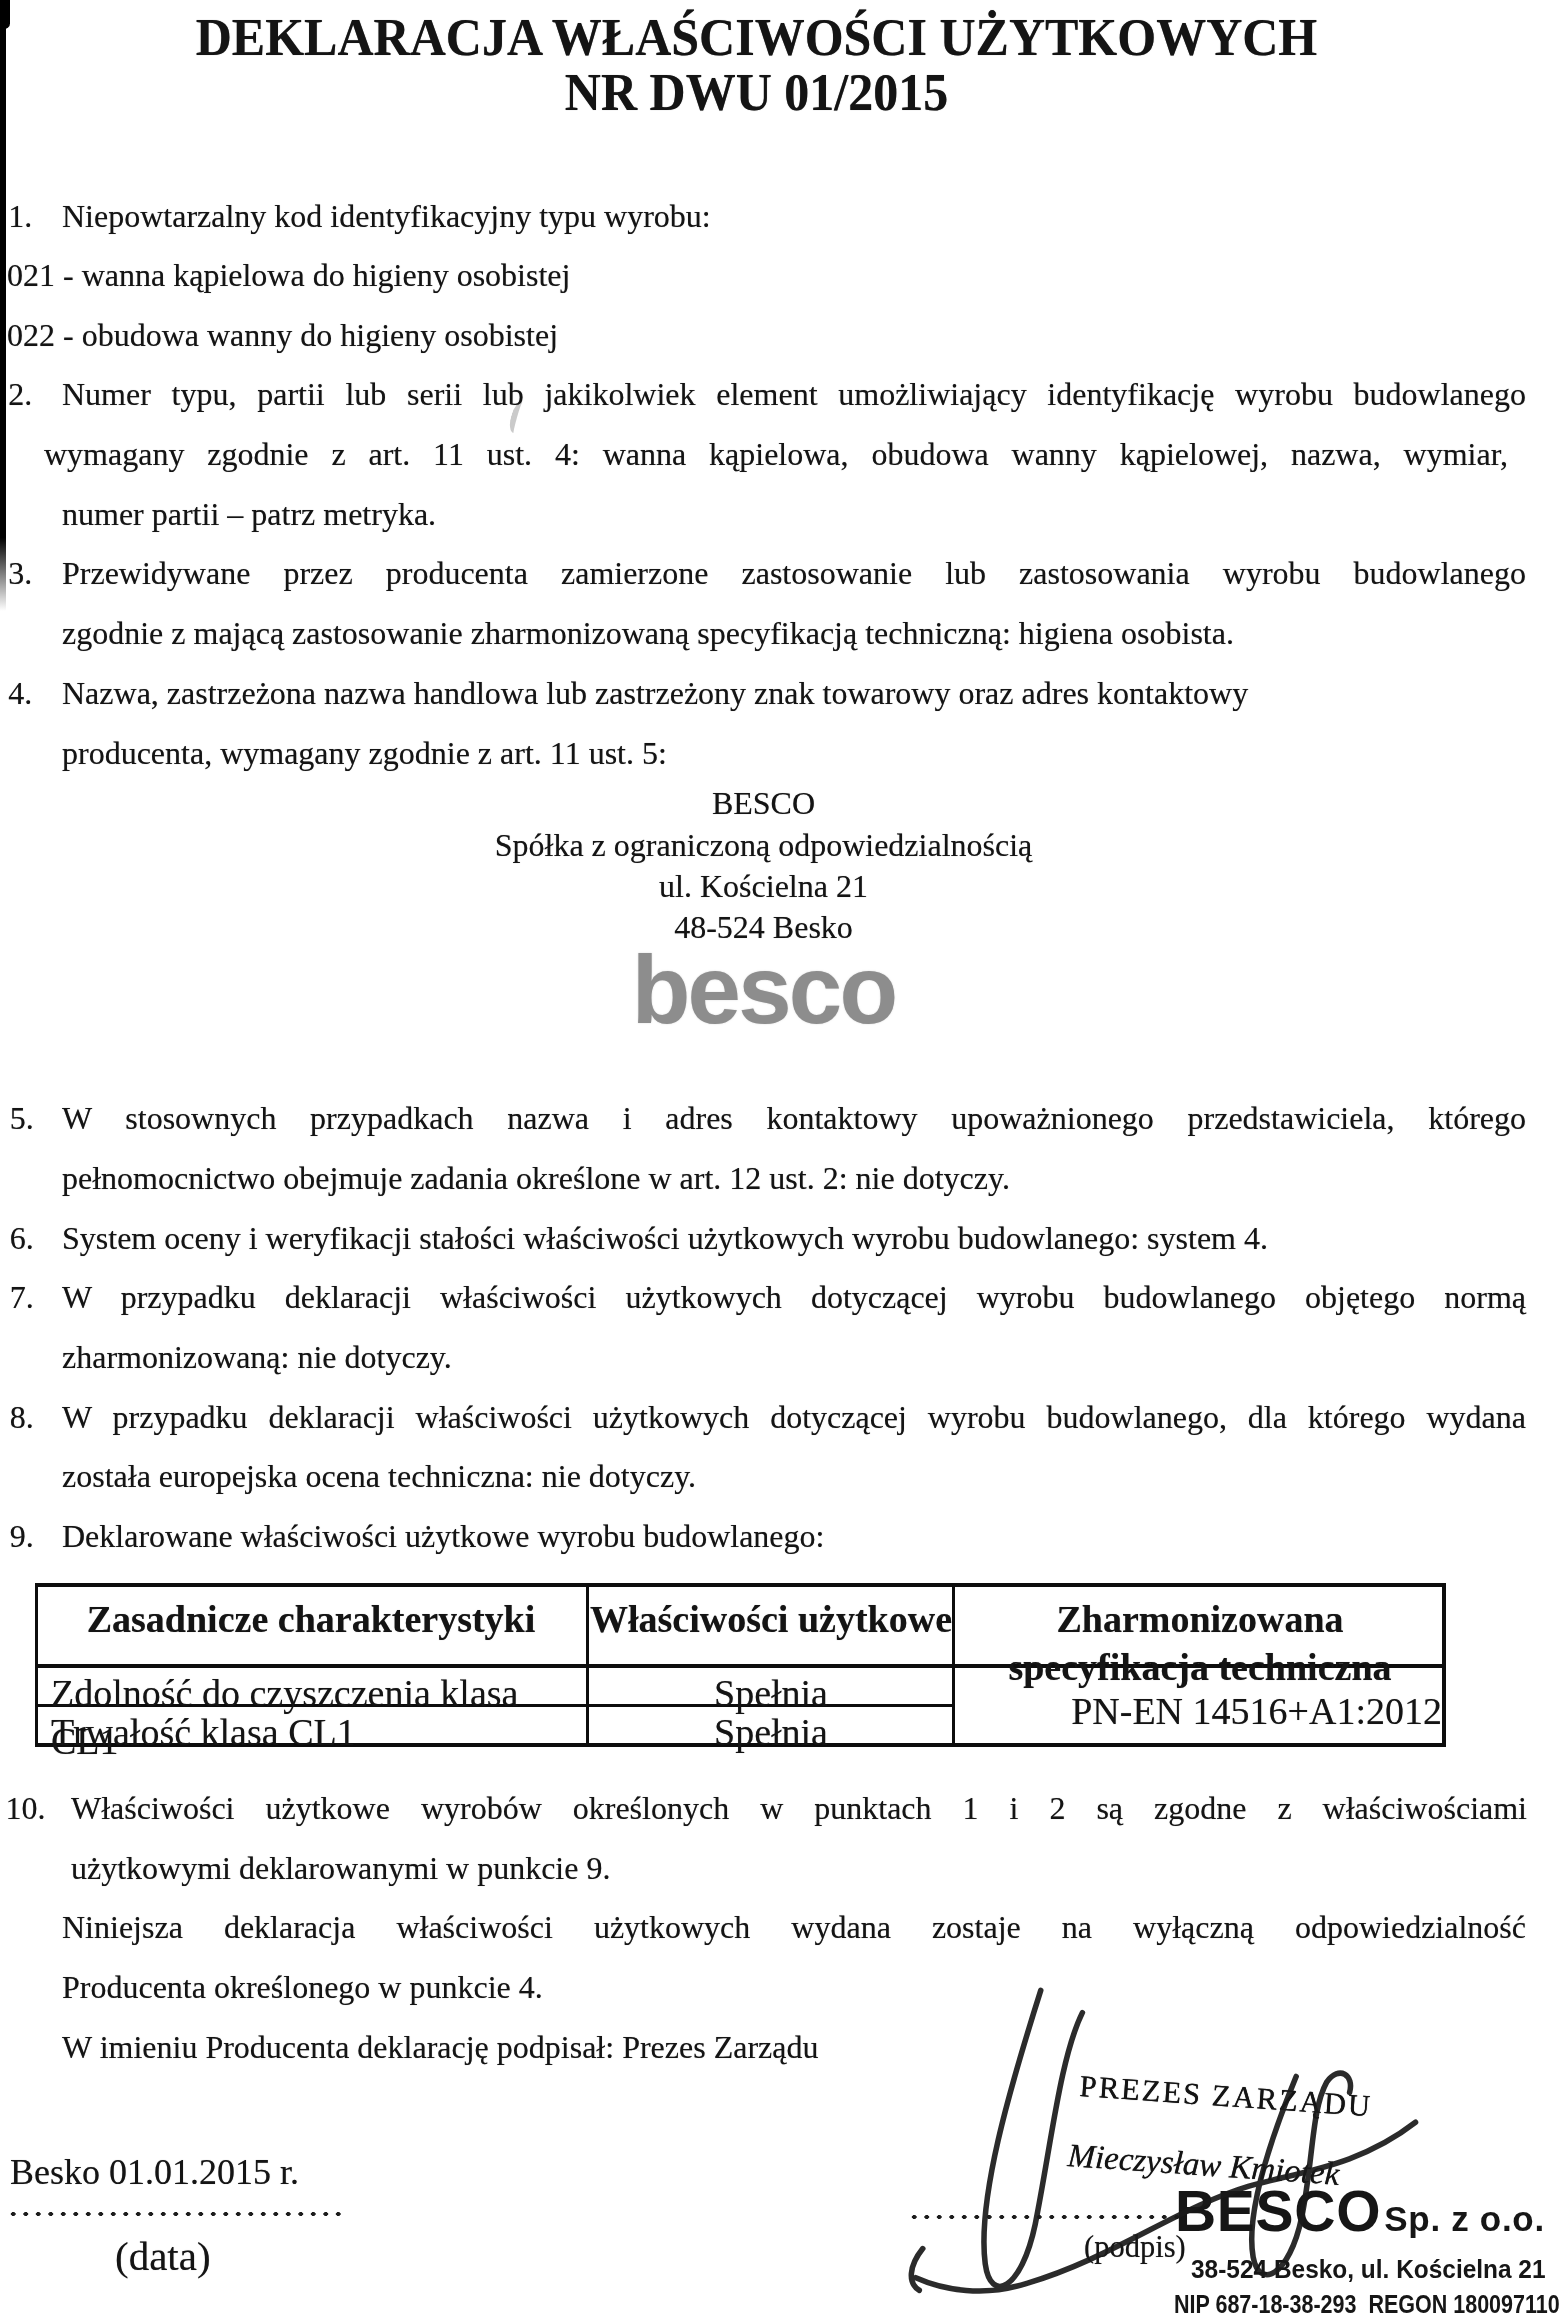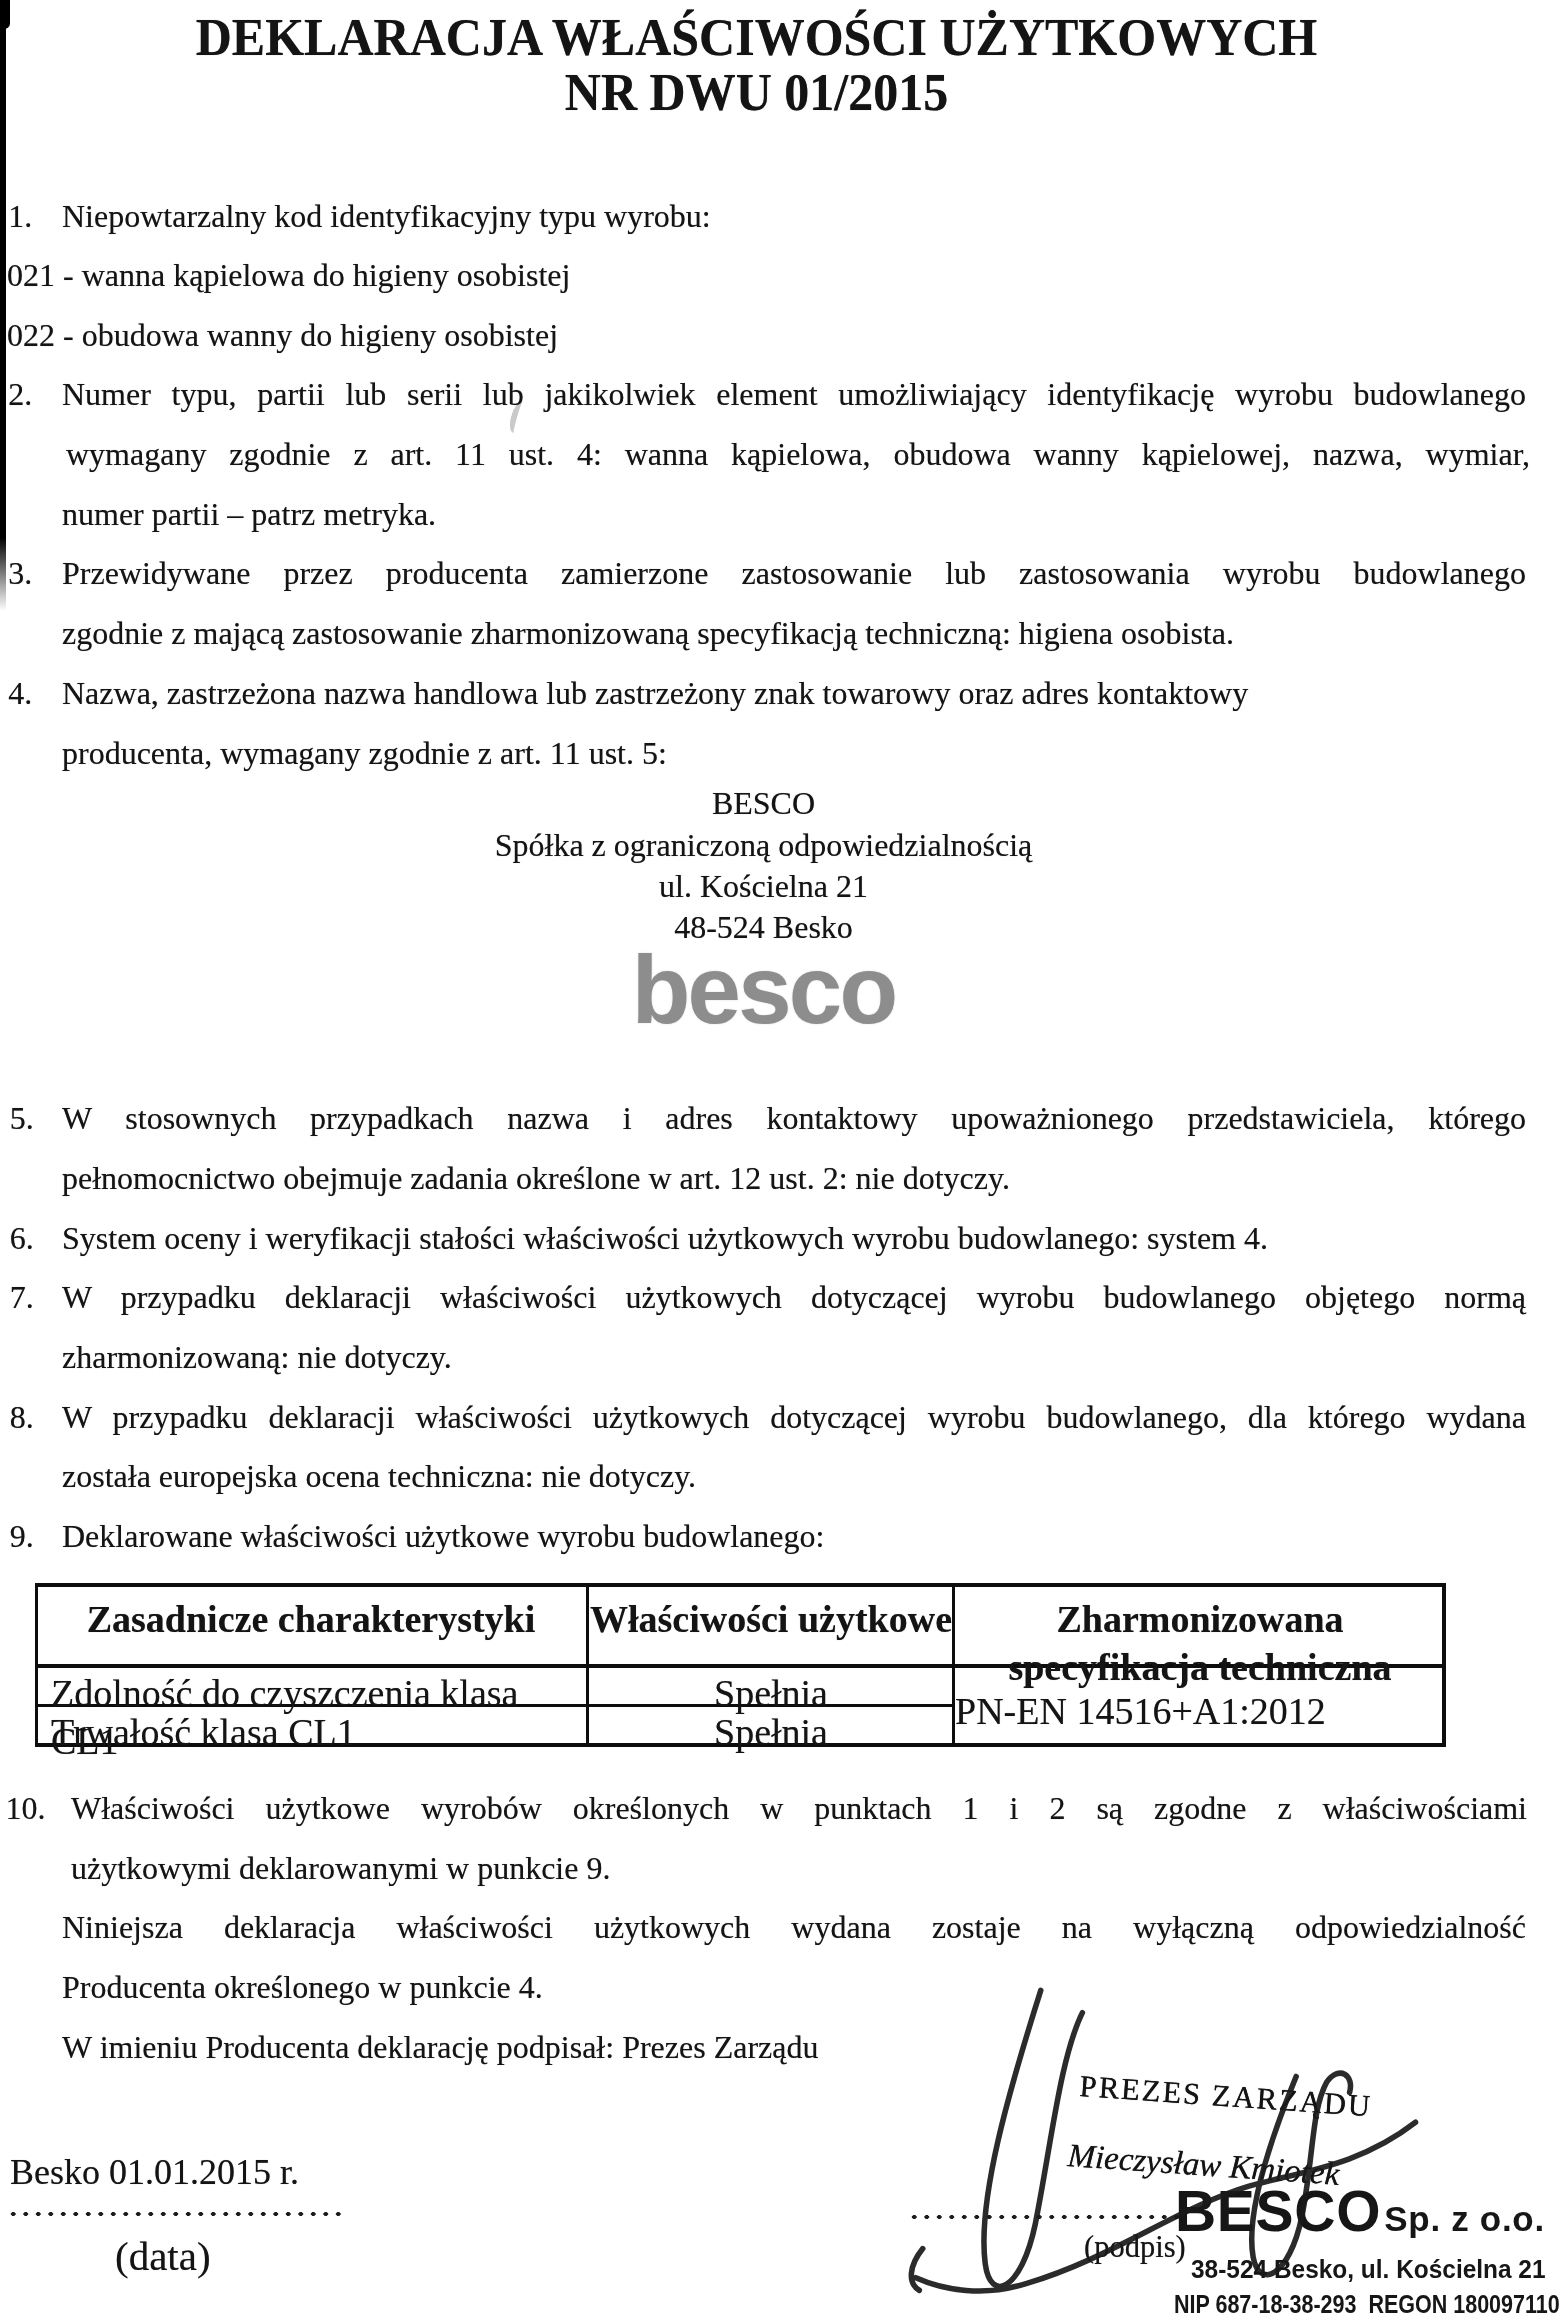--- a/index.html
+++ b/index.html
@@ -79,21 +79,21 @@
   <div class="title" style="top:7px">DEKLARACJA WŁAŚCIWOŚCI UŻYTKOWYCH</div>
   <div class="title" style="top:62px">NR DWU 01/2015</div>
 
   <div class="ln num" style="top:197px">1.</div>
   <div class="ln" style="top:197px;left:62px">Niepowtarzalny kod identyfikacyjny typu wyrobu:</div>
   <div class="ln" style="top:256px;left:7px">021 - wanna kąpielowa do higieny osobistej</div>
   <div class="ln" style="top:316px;left:7px">022 - obudowa wanny do higieny osobistej</div>
 
   <div class="ln num" style="top:375px">2.</div>
   <div class="ln just" style="top:375px;left:62px">Numer typu, partii lub serii lub jakikolwiek element umożliwiający identyfikację wyrobu budowlanego</div>
-  <div class="ln just" style="top:435px;left:66px">wymagany zgodnie z art. 11 ust. 4: wanna kąpielowa, obudowa wanny kąpielowej, nazwa, wymiar,</div>
+  <div class="ln just" style="top:435px;left:44px">wymagany zgodnie z art. 11 ust. 4: wanna kąpielowa, obudowa wanny kąpielowej, nazwa, wymiar,</div>
   <div class="ln" style="top:495px;left:62px">numer partii – patrz metryka.</div>
 
   <div class="ln num" style="top:554px">3.</div>
   <div class="ln just" style="top:554px;left:62px">Przewidywane przez producenta zamierzone zastosowanie lub zastosowania wyrobu budowlanego</div>
   <div class="ln" style="top:614px;left:62px">zgodnie z mającą zastosowanie zharmonizowaną specyfikacją techniczną: higiena osobista.</div>
 
   <div class="ln num" style="top:674px">4.</div>
   <div class="ln" style="top:674px;left:62px">Nazwa, zastrzeżona nazwa handlowa lub zastrzeżony znak towarowy oraz adres kontaktowy</div>
   <div class="ln" style="top:734px;left:62px">producenta, wymagany zgodnie z art. 11 ust. 5:</div>
 
@@ -132,21 +132,21 @@
     <div class="trect" style="left:952px;top:1583px;width:2.8px;height:164px"></div>
     <div class="trect" style="left:1442px;top:1583px;width:3.5px;height:164px"></div>
 
     <div class="tcell thead" style="left:37px;top:1596px;width:548px">Zasadnicze charakterystyki</div>
     <div class="tcell thead" style="left:589px;top:1596px;width:364px">Właściwości użytkowe</div>
     <div class="tcell thead" style="left:969px;top:1596px;width:462px">Zharmonizowana specyfikacja techniczna</div>
 
     <div class="tcell" style="left:51px;top:1670px;width:534px">Zdolność do czyszczenia klasa CL1</div>
     <div class="tcell" style="left:589px;top:1670px;width:364px;text-align:center">Spełnia</div>
 
-    <div class="tcell" style="left:955px;top:1688px;width:487px;text-align:left">PN-EN 14516+A1:2012</div>
+    <div class="tcell" style="left:955px;top:1688px;width:487px;text-align:right">PN-EN 14516+A1:2012</div>
 
     <div class="tcell" style="left:51px;top:1709px;width:534px">Trwałość klasa CL1</div>
     <div class="tcell" style="left:589px;top:1709px;width:364px;text-align:center">Spełnia</div>
   </div>
 
   <div class="ln" style="top:1789px;left:5.6px">10.</div>
   <div class="ln just" style="top:1789px;left:71px;width:1456px">Właściwości użytkowe wyrobów określonych w punktach 1 i 2 są zgodne z właściwościami</div>
   <div class="ln" style="top:1849px;left:71px">użytkowymi deklarowanymi w punkcie 9.</div>
   <div class="ln just" style="top:1908px;left:62px">Niniejsza deklaracja właściwości użytkowych wydana zostaje na wyłączną odpowiedzialność</div>
   <div class="ln" style="top:1968px;left:62px">Producenta określonego w punkcie 4.</div>

